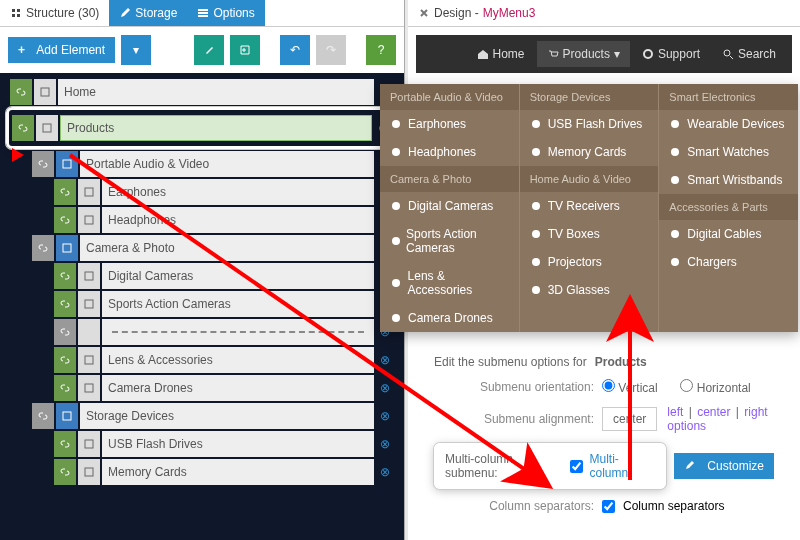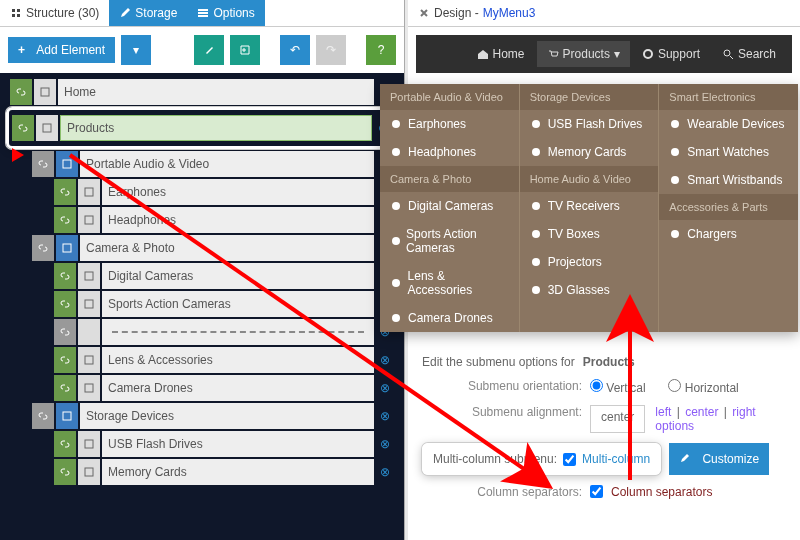--- a/index.html
+++ b/index.html
@@ -34,21 +34,21 @@
 .mega{position:absolute;top:84px;left:380px;width:418px;background:#8a7561;box-shadow:0 4px 12px rgba(0,0,0,.3);display:flex;z-index:5}
 .mcol{flex:1;border-right:1px solid #9b876f}
 .mcol:last-child{border:none}
 .mhdr{background:#7a6551;color:#d4c8b8;padding:7px 10px;font-size:11px}
 .mit{padding:7px 10px;color:#fff;display:flex;align-items:center;gap:6px;cursor:pointer}
 .mit svg{width:12px;height:12px;fill:#fff}
 .subtabs{display:flex;margin:8px;background:#2f2f2f}
 .subtabs .st{flex:1;padding:8px;color:#ddd;display:flex;align-items:center;justify-content:center;gap:5px;cursor:pointer}
 .subtabs .st.act{background:#2a8ccc;color:#fff}
 .form{padding:8px 14px;color:#666}
-.frow{display:flex;margin:10px 0;gap:8px}
+.frow{display:flex;align-items:center;margin:10px 12px;gap:8px}
 .frow .lab{width:160px;text-align:right;color:#888}
 .pill{padding:4px 10px;border:1px solid #ccc;background:#fff}
 .links a{color:#8b5cf6;text-decoration:none;margin:0 2px}
 .hl{border:3px solid #fff;border-radius:6px;box-shadow:0 0 0 1px #ccc,0 2px 10px rgba(0,0,0,.25);padding:6px 8px;display:inline-flex;align-items:center;gap:6px}
 .chk{width:13px;height:13px}
 .arrows{position:absolute;top:0;left:0;width:800px;height:540px;pointer-events:none;z-index:10}
 .ic{width:12px;height:12px;fill:currentColor}
 .dashes{flex:1;border-top:2px dashed #888;margin:0 4px}
 </style>
 </head>
@@ -295,21 +295,21 @@
     </div>
 </div>
 
 <div class="right">
   <div class="panel-tabs">
     <div class="tab active">
         <svg class="ic">
           <path d="M3 3l6 6M9 3l-6 6" stroke="#777" stroke-width="2"></path>
         </svg>
         <span>Design - </span>
-        <span style="color:#1d4ed8">MyMenu3</span>
+        <span style="color:#be185d">MyMenu3</span>
       </div>
   </div>
   <div class="menubar">
     <div class="mi">
         <svg class="ic">
           <path d="M6 2l5 4v5H1V6z" fill="#ddd"></path>
         </svg>
         <span>Home</span>
       </div>
     <div class="mi act"><svg class="ic">
@@ -370,21 +370,21 @@
         <input type="checkbox" checked="" class="chk" style="">
         <a href="#" style="color:#2a8ccc;text-decoration:none">Multi-column</a>
       </span>
       <button class="btn"><svg class="ic">
             <path d="M2 9l1-3 5-5 2 2-5 5-3 1z" fill="#fff"></path>
           </svg>&nbsp;<span>Customize</span></button>
     </div>
     <div class="frow">
         <span class="lab">Column separators:</span>
       <input type="checkbox" checked="" class="chk" style="">
-      <a href="#" style="color:#7f1d1d;text-decoration:none">Column separators</a>
+      <a href="#" style="color:#000000;text-decoration:none">Column separators</a>
     </div>
   </div>
 </div>
 
 <div class="mega" id="mega">
     <div class="mcol">
       <div class="mhdr">Portable Audio &amp; Video</div>
       <div class="mit"><svg>
           <circle cx="6" cy="6" r="4"></circle>
         </svg>Earphones</div>
@@ -432,20 +432,23 @@
       <div class="mit"><svg>
           <circle cx="6" cy="6" r="4"></circle>
         </svg>Wearable Devices</div>
       <div class="mit"><svg>
           <circle cx="6" cy="6" r="4"></circle>
         </svg>Smart Watches</div>
       <div class="mit"><svg>
           <circle cx="6" cy="6" r="4"></circle>
         </svg>Smart Wristbands</div>
       <div class="mhdr">Accessories &amp; Parts</div>
+      <div class="mit"><svg>
+          <circle cx="6" cy="6" r="4"></circle>
+        </svg>Digital Cables</div>
       <div class="mit"><svg>
           <circle cx="6" cy="6" r="4"></circle>
         </svg>Chargers</div>
     </div>
   </div>
 
 <svg class="arrows">
   <defs>
       <marker id="ah" markerWidth="12" markerHeight="12" refX="8" refY="6" orient="auto">
         <path d="M0 0L12 6L0 12L3 6z" fill="#f00"></path>

